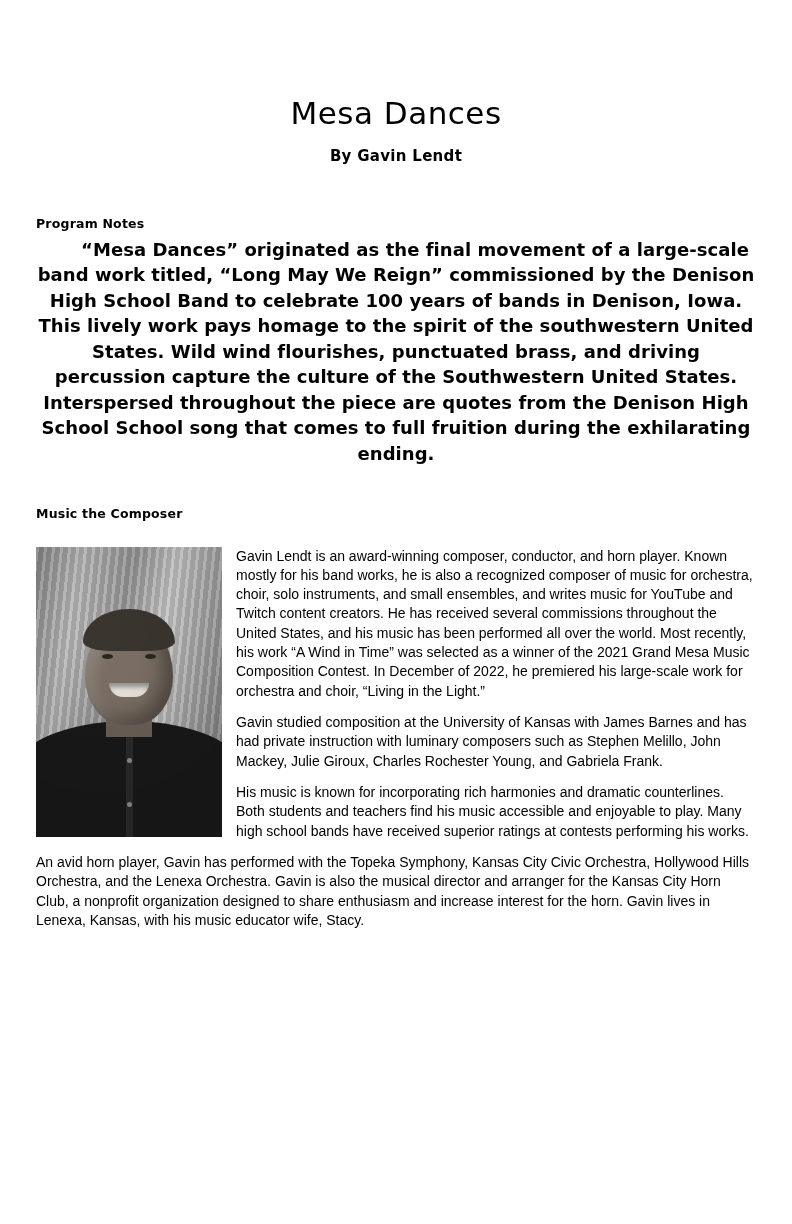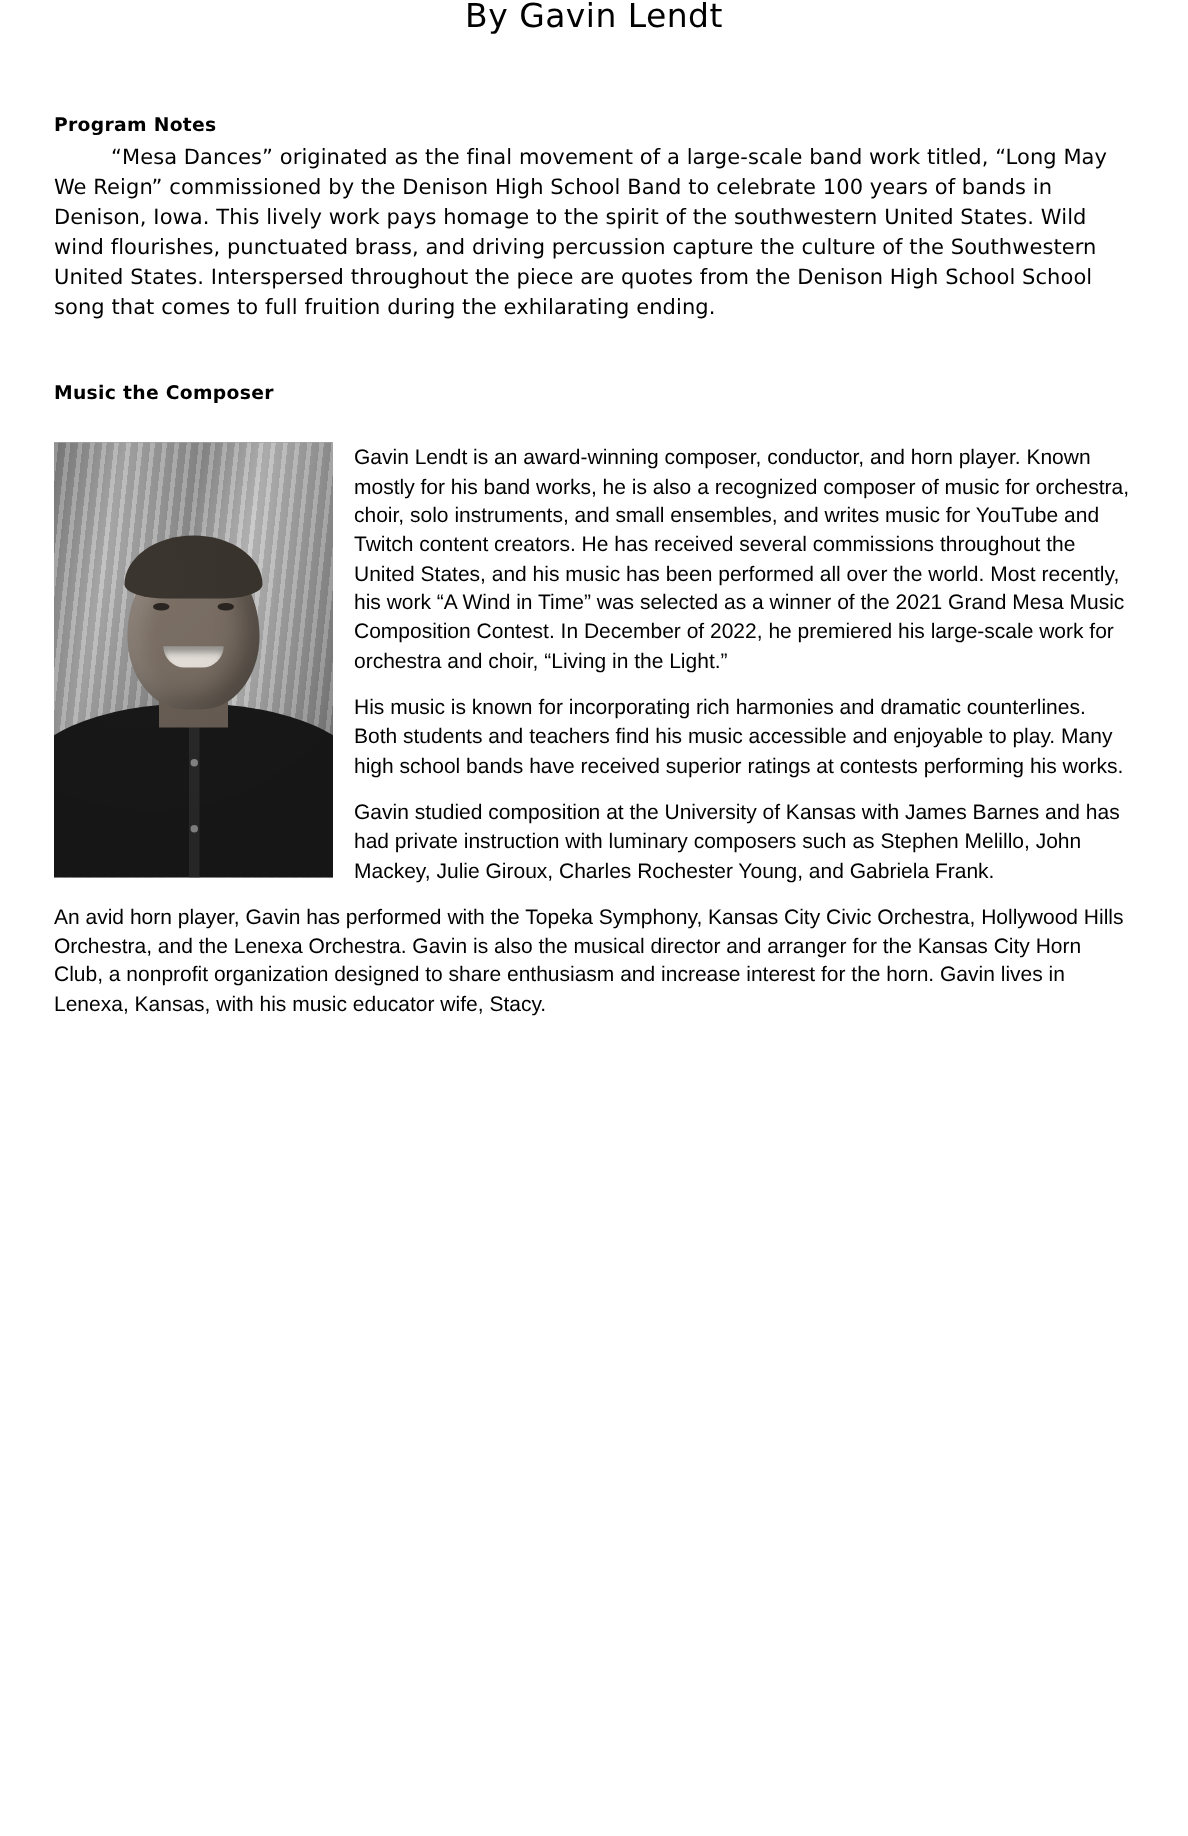--- a/index.html
+++ b/index.html
@@ -28,43 +28,44 @@
     font-size: 31px;
     font-weight: 400;
     letter-spacing: 0.5px;
     margin: 0;
     padding-top: 96px;
     line-height: 1.1;
   }
   .subtitle {
     text-align: center;
     font-family: "DejaVu Sans", sans-serif;
-    font-size: 22px;
-    font-weight: 400;
+    font-size: 15px;
+    font-weight: 700;
     letter-spacing: 0.3px;
-    margin: 0 0 0 0;
+    margin: 18px 0 0 0;
     line-height: 1.1;
   }
   .section-heading {
     font-family: "DejaVu Sans", sans-serif;
     font-size: 12.5px;
     font-weight: bold;
     letter-spacing: 0.2px;
     margin: 0;
   }
   .program-notes-heading {
     margin-top: 51px;
   }
   .program-body {
     font-family: "DejaVu Sans", sans-serif;
-    font-size: 14px;
+    font-size: 18px;
     line-height: 1.42;
     margin: 6px 0 0 0;
-    text-align: left;
+    text-align: center;
     letter-spacing: 0.05px;
+    font-weight: bold;
   }
   .program-body .indent {
     display: inline-block;
     width: 38px;
   }
   .about-heading {
     margin-top: 39px;
   }
   .composer-block {
     margin-top: 26px;
@@ -194,20 +195,21 @@
   }
   .bio + .bio {
     margin-top: 12px;
   }
 </style>
 </head>
 <body>
 
 <div class="page">
 
+  <h1 class="title">Mesa Dances</h1>
   <h2 class="subtitle">By Gavin Lendt</h2>
 
   <h3 class="section-heading program-notes-heading">Program Notes</h3>
   <p class="program-body"><span class="indent"></span><span>“Mesa Dances” originated as the final movement of a large-scale band work titled, “Long May We Reign” commissioned by the Denison High School Band to celebrate 100 years of bands in Denison, Iowa. This lively work pays homage to the spirit of the southwestern United States. Wild wind flourishes, punctuated brass, and driving percussion capture the culture of the Southwestern United States. Interspersed throughout the piece are quotes from the Denison High School School song that comes to full fruition during the exhilarating ending.</span></p>
 
   <h3 class="section-heading about-heading">Music the Composer</h3>
 
   <div class="composer-block">
     <div class="portrait">
       <div class="bg"></div>
@@ -218,18 +220,18 @@
       <div class="neck"></div>
       <div class="head"></div>
       <div class="hair"></div>
       <div class="eye-l"></div>
       <div class="eye-r"></div>
       <div class="mouth"></div>
       <div class="grain"></div>
     </div>
 
     <p class="bio">Gavin Lendt is an award-winning composer, conductor, and horn player. Known mostly for his band works, he is also a recognized composer of music for orchestra, choir, solo instruments, and small ensembles, and writes music for YouTube and Twitch content creators. He has received several commissions throughout the United States, and his music has been performed all over the world. Most recently, his work “A Wind in Time” was selected as a winner of the 2021 Grand Mesa Music Composition Contest. In December of 2022, he premiered his large-scale work for orchestra and choir, “Living in the Light.”</p>
+    <p class="bio">Gavin studied composition at the University of Kansas with James Barnes and has had private instruction with luminary composers such as Stephen Melillo, John Mackey, Julie Giroux, Charles Rochester Young, and Gabriela Frank.</p>
     <p class="bio">His music is known for incorporating rich harmonies and dramatic counterlines. Both students and teachers find his music accessible and enjoyable to play. Many high school bands have received superior ratings at contests performing his works.</p>
-    <p class="bio">Gavin studied composition at the University of Kansas with James Barnes and has had private instruction with luminary composers such as Stephen Melillo, John Mackey, Julie Giroux, Charles Rochester Young, and Gabriela Frank.</p>
     <p class="bio">An avid horn player, Gavin has performed with the Topeka Symphony, Kansas City Civic Orchestra, Hollywood Hills Orchestra, and the Lenexa Orchestra. Gavin is also the musical director and arranger for the Kansas City Horn Club, a nonprofit organization designed to share enthusiasm and increase interest for the horn. Gavin lives in Lenexa, Kansas, with his music educator wife, Stacy.</p>
   </div>
 
 </div>
 
 </body></html>

